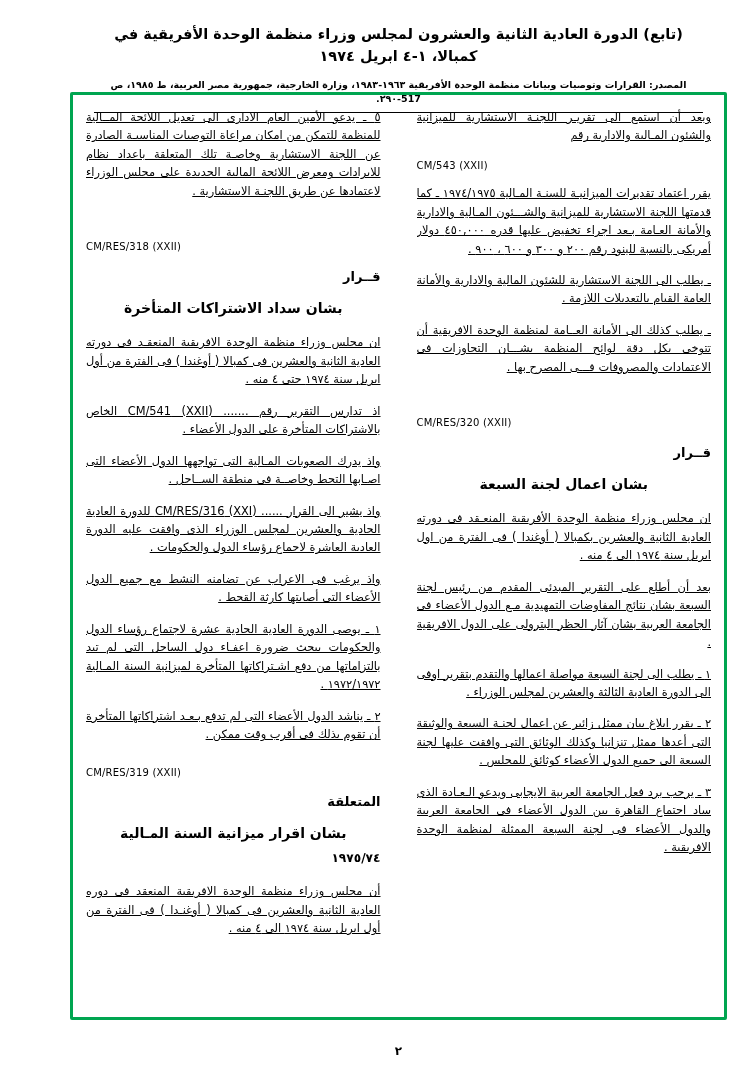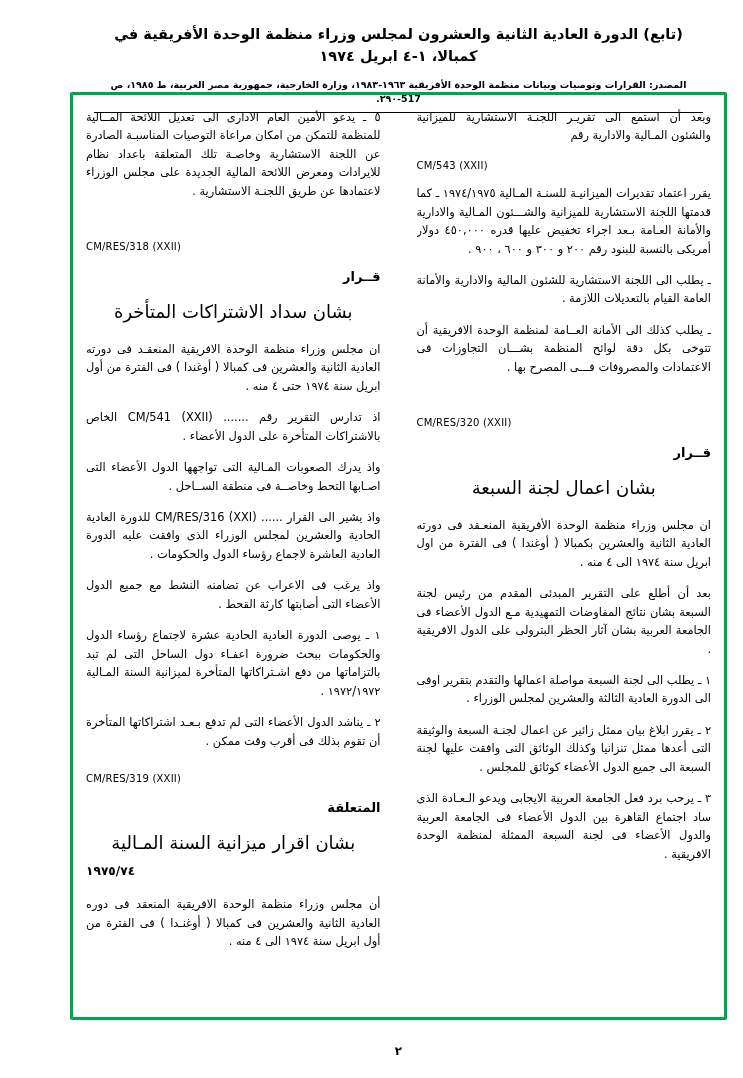--- a/index.html
+++ b/index.html
@@ -69,45 +69,46 @@
     direction: rtl;
     text-align: justify;
     font-size: 11.4px;
     line-height: 1.62;
     overflow: hidden;
   }
   .para {
     margin: 0 0 13px 0;
     text-align: justify;
     text-justify: inter-word;
+    text-decoration: underline;
   }
   .code {
     margin: 0 0 10px 0;
     font-size: 10px;
     direction: ltr;
     text-align: left;
     letter-spacing: .2px;
   }
   .spacer-lg { height: 26px; }
   .spacer-sm { height: 8px; }
   .res-title {
     text-align: right;
     font-weight: bold;
     font-size: 13px;
     margin: 6px 0 10px 0;
     letter-spacing: 3px;
   }
   .res-sub {
     text-align: center;
-    font-weight: normal;
-    font-size: 18px;
+    font-weight: bold;
+    font-size: 14px;
     margin: 0 0 14px 0;
   }
   .res-sub-line2 {
-    text-align: left;
+    text-align: right;
     font-weight: bold;
     font-size: 12.2px;
     margin: -10px 0 14px 0;
   }
   .mixed {
     direction: rtl;
     text-align: justify;
   }
   .page-number {
     position: absolute;

